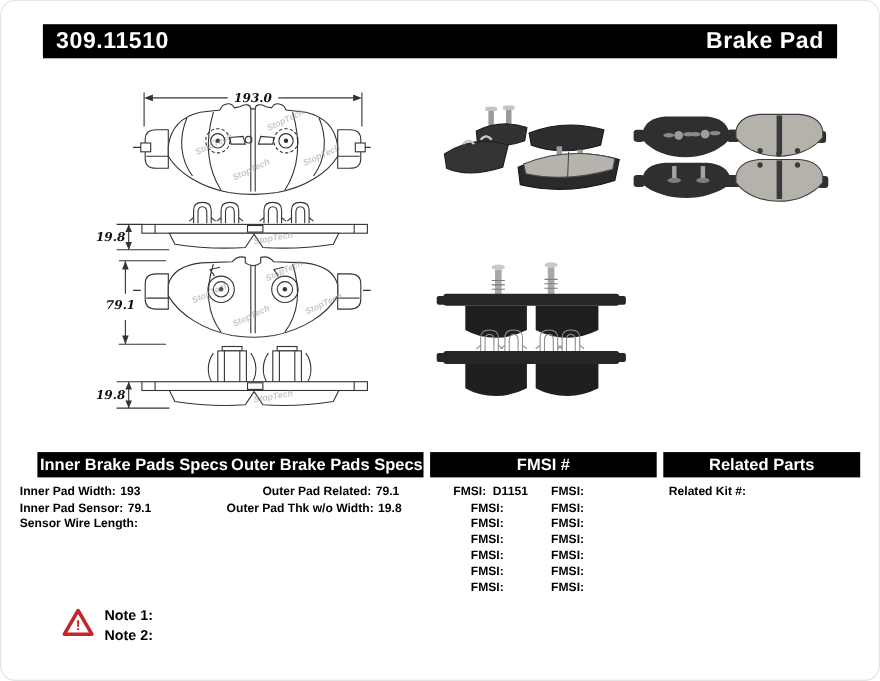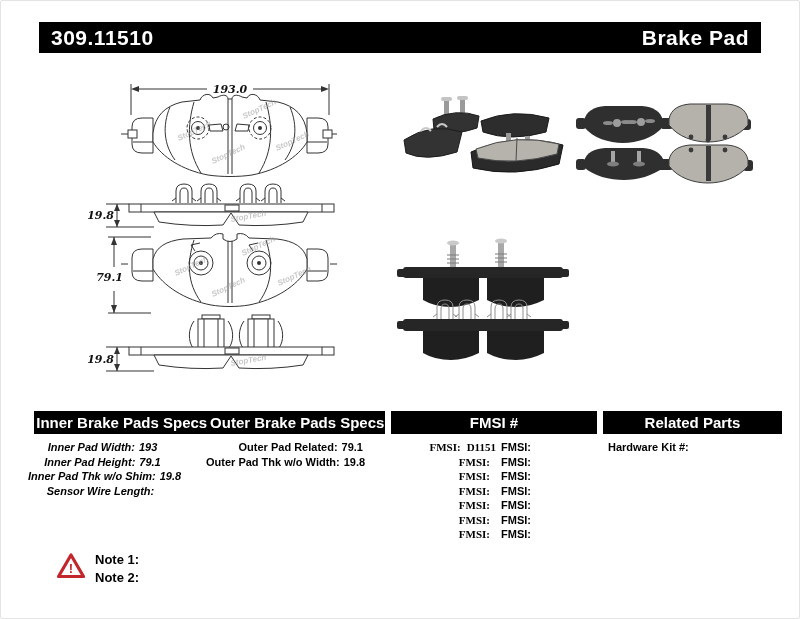--- a/index.html
+++ b/index.html
@@ -1,38 +1,38 @@
 <!DOCTYPE html>
 <html><head>
 <meta charset="utf-8">
 <style>
   html,body{margin:0;padding:0;background:#fff;}
   #page{position:relative;width:798px;height:617px;background:#fff;border:1px solid #e3e3e3;
-        border-radius:2px;overflow:hidden;font-family:"Liberation Sans",sans-serif;color:#000;}
+        border-radius:14px;overflow:hidden;font-family:"Liberation Sans",sans-serif;color:#000;}
   
   .title-bar{position:absolute;left:38px;top:21px;width:722px;height:31px;background:#000;
              display:flex;align-items:center;justify-content:space-between;padding:0 12px;
              box-sizing:border-box;}
   .title-bar span{color:#fff;font-weight:bold;font-size:21px;letter-spacing:.5px;}
   
   #art{position:absolute;left:0;top:58px;}
   
   .hdr-bar{position:absolute;top:410px;height:23px;background:#000;color:#fff;
            display:flex;align-items:center;}
   .hdr-bar .cell{flex:1;text-align:center;font-weight:bold;font-size:15px;}
   #bar-specs{left:33px;width:351px;}
   #bar-fmsi{left:390px;width:206px;}
   #bar-related{left:602px;width:179px;}
   
   .col{position:absolute;top:439px;font-size:11px;font-weight:bold;line-height:14.5px;}
   .col .row{white-space:nowrap;}
   .col .val{margin-left:4px;}
-  #col-inner{left:27px;width:149px;text-align:center;font-style:italic;}
+  #col-inner{left:17px;width:149px;text-align:left;}
   #col-outer{left:205px;width:157px;text-align:right;}
-  #col-fmsi1{left:395px;width:100px;text-align:right;font-family:Liberation Serif, serif;}
+  #col-fmsi1{left:395px;width:100px;text-align:center;}
   #col-fmsi2{left:500px;width:96px;text-align:left;}
   #col-related{left:607px;width:156px;text-align:left;}
   #col-fmsi1 .val,#col-fmsi2 .val{margin-left:6px;}
   
   #warning{position:absolute;left:55px;top:551px;}
   .notes{position:absolute;left:94px;top:550px;font-size:13px;font-weight:bold;line-height:18px;}
   
   .ln{stroke:#333;stroke-width:1;fill:none;}
   .lnf{stroke:#333;stroke-width:1;fill:#fff;}
   .dim{stroke:#333;stroke-width:1;fill:none;}
@@ -271,22 +271,21 @@
   <div class="hdr-bar" id="bar-specs">
     <div class="cell">Inner Brake Pads Specs</div>
     <div class="cell">Outer Brake Pads Specs</div>
   </div>
   <div class="hdr-bar" id="bar-related">
     <div class="cell">Related Parts</div>
   </div>
 
   <div class="col" id="col-inner">
     <div class="row"><span>Inner Pad Width:</span><span class="val">193</span></div>
-    <div class="row"><span>Inner Pad Height:</span><span class="val">79.1</span></div>
-    <div class="row"><span>Inner Pad Thk w/o Shim:</span><span class="val">19.8</span></div>
+    <div class="row"><span>Inner Pad Sensor:</span><span class="val">79.1</span></div>
     <div class="row"><span>Sensor Wire Length:</span><span class="val"></span></div>
   </div>
 
   <div class="col" id="col-outer">
     <div class="row"><span>Outer Pad Related:</span><span class="val">79.1</span></div>
     <div class="row"><span>Outer Pad Thk w/o Width:</span><span class="val">19.8</span></div>
   </div>
 
   <div class="col" id="col-fmsi1">
     <div class="row"><span>FMSI:</span><span class="val">D1151</span></div>
@@ -301,21 +300,21 @@
     <div class="row"><span>FMSI:</span><span class="val"></span></div>
     <div class="row"><span>FMSI:</span><span class="val"></span></div>
     <div class="row"><span>FMSI:</span><span class="val"></span></div>
     <div class="row"><span>FMSI:</span><span class="val"></span></div>
     <div class="row"><span>FMSI:</span><span class="val"></span></div>
     <div class="row"><span>FMSI:</span><span class="val"></span></div>
     <div class="row"><span>FMSI:</span><span class="val"></span></div>
   </div>
 
   <div class="col" id="col-related">
-    <div class="row"><span>Hardware Kit #:</span><span class="val"></span></div>
+    <div class="row"><span>Related Kit #:</span><span class="val"></span></div>
   </div>
 
   <svg id="warning" width="30" height="28" viewBox="0 0 30 28">
     <path d="M15,3 L27.5,24.5 L2.5,24.5 Z" fill="#fff" stroke="#c1272d" stroke-width="3.2" stroke-linejoin="round"></path>
     <text x="15" y="21" text-anchor="middle" font-family="Liberation Sans,sans-serif" font-size="13" font-weight="bold" fill="#c1272d">!</text>
   </svg>
   <div class="notes">
     <div>Note 1:</div>
     <div>Note 2:</div>
   </div>

